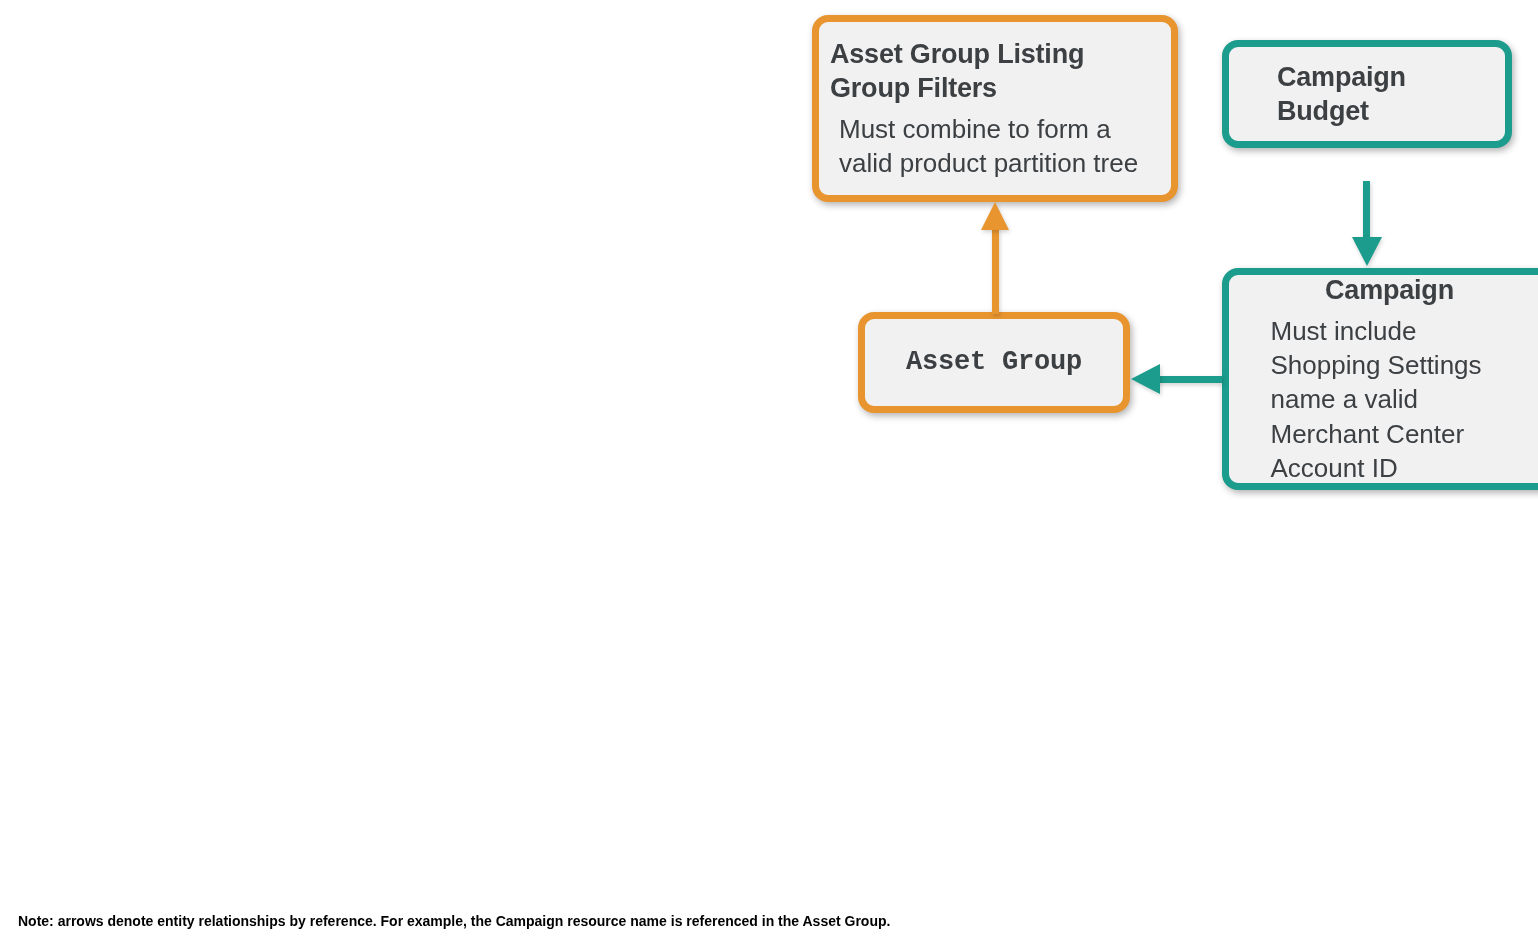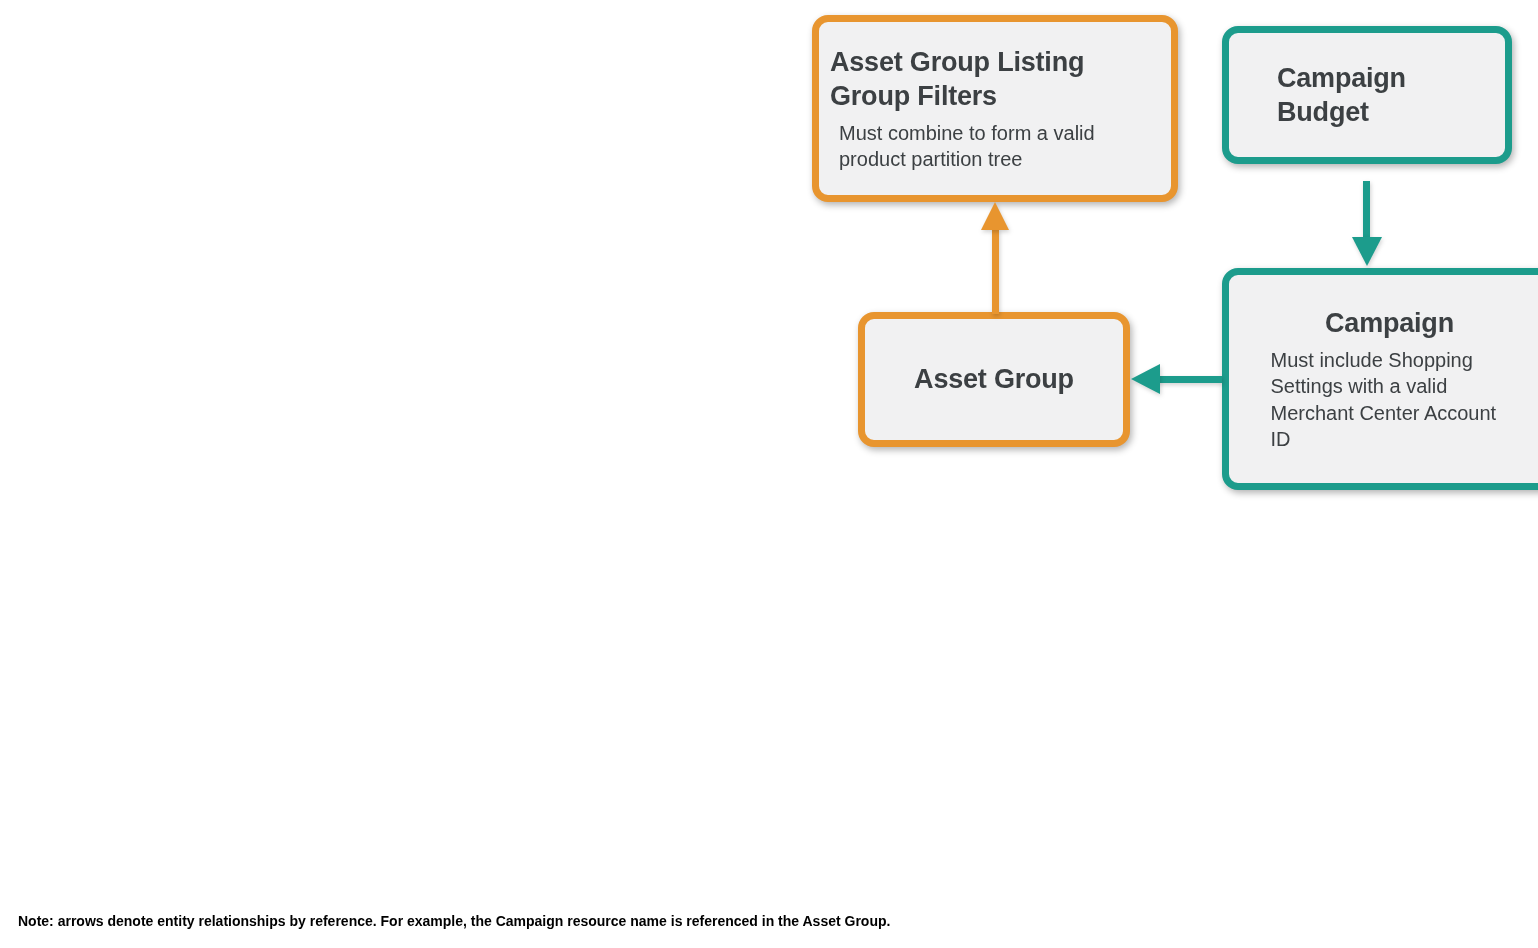--- a/index.html
+++ b/index.html
@@ -34,21 +34,21 @@
   .node.orange { border-color: var(--orange, #E8952F); }
   .node.teal   { border-color: var(--teal, #1C9C8C); }
   .node-title {
     font-size: 27px;
     font-weight: 700;
     color: var(--text, #3C4043);
     line-height: 1.26;
     letter-spacing: -0.2px;
   }
   .node-subtitle {
-    font-size: 20px;
+    font-size: 26px;
     font-weight: 400;
     color: var(--text, #3C4043);
     line-height: 1.32;
     margin-top: 7px;
   }
   
   .arrow-line {
     position: absolute;
   }
   .arrow-line.orange { background: var(--orange, #E8952F); }
@@ -85,24 +85,24 @@
     font-weight: 700;
     color: var(--note-text, #000000);
     line-height: 1.25;
   }
 
   
   #node-listing-filters { left: 812px;  top: 15px;  width: 366px; height: 187px; }
   #node-listing-filters .node-title    { max-width: 330px; }
   #node-listing-filters .node-subtitle { max-width: 312px; }
 
-  #node-campaign-budget { left: 1222px; top: 26px;  width: 290px; height: 138px; }
+  #node-campaign-budget { left: 1222px; top: 40px;  width: 290px; height: 108px; }
   #node-campaign-budget .node-title    { max-width: 180px; }
 
-  #node-asset-group     { left: 858px;  top: 312px; width: 272px; height: 135px; }
+  #node-asset-group     { left: 858px;  top: 312px; width: 272px; height: 101px; font-family: Liberation Mono, monospace; }
 
   #node-campaign        { left: 1222px; top: 268px; width: 335px; height: 222px; }
   #node-campaign .node-subtitle { max-width: 238px; }
 
   
   #arrow-up-line    { left: 992px;  top: 228px; width: 7px;  height: 86px; }
   #arrow-up-head    { left: 981px;  top: 202px; }
   #arrow-down-line  { left: 1363px; top: 181px; width: 7px;  height: 58px; }
   #arrow-down-head  { left: 1352px; top: 237px; }
   #arrow-left-line  { left: 1156px; top: 376px; width: 66px; height: 7px; }
@@ -121,21 +121,21 @@
   <div class="node teal" id="node-campaign-budget">
     <div class="node-title">Campaign Budget</div>
   </div>
 
   <div class="node orange" id="node-asset-group">
     <div class="node-title">Asset Group</div>
   </div>
 
   <div class="node teal" id="node-campaign">
     <div class="node-title">Campaign</div>
-    <div class="node-subtitle">Must include Shopping Settings with a valid Merchant Center Account ID</div>
+    <div class="node-subtitle">Must include Shopping Settings name a valid Merchant Center Account ID</div>
   </div>
 
   <div>
     <div class="arrow-line orange arrow-part" id="arrow-up-line"></div>
     <div class="arrow-head up arrow-part" id="arrow-up-head"></div>
   </div>
 
   <div>
     <div class="arrow-line teal arrow-part" id="arrow-down-line"></div>
     <div class="arrow-head down arrow-part" id="arrow-down-head"></div>

